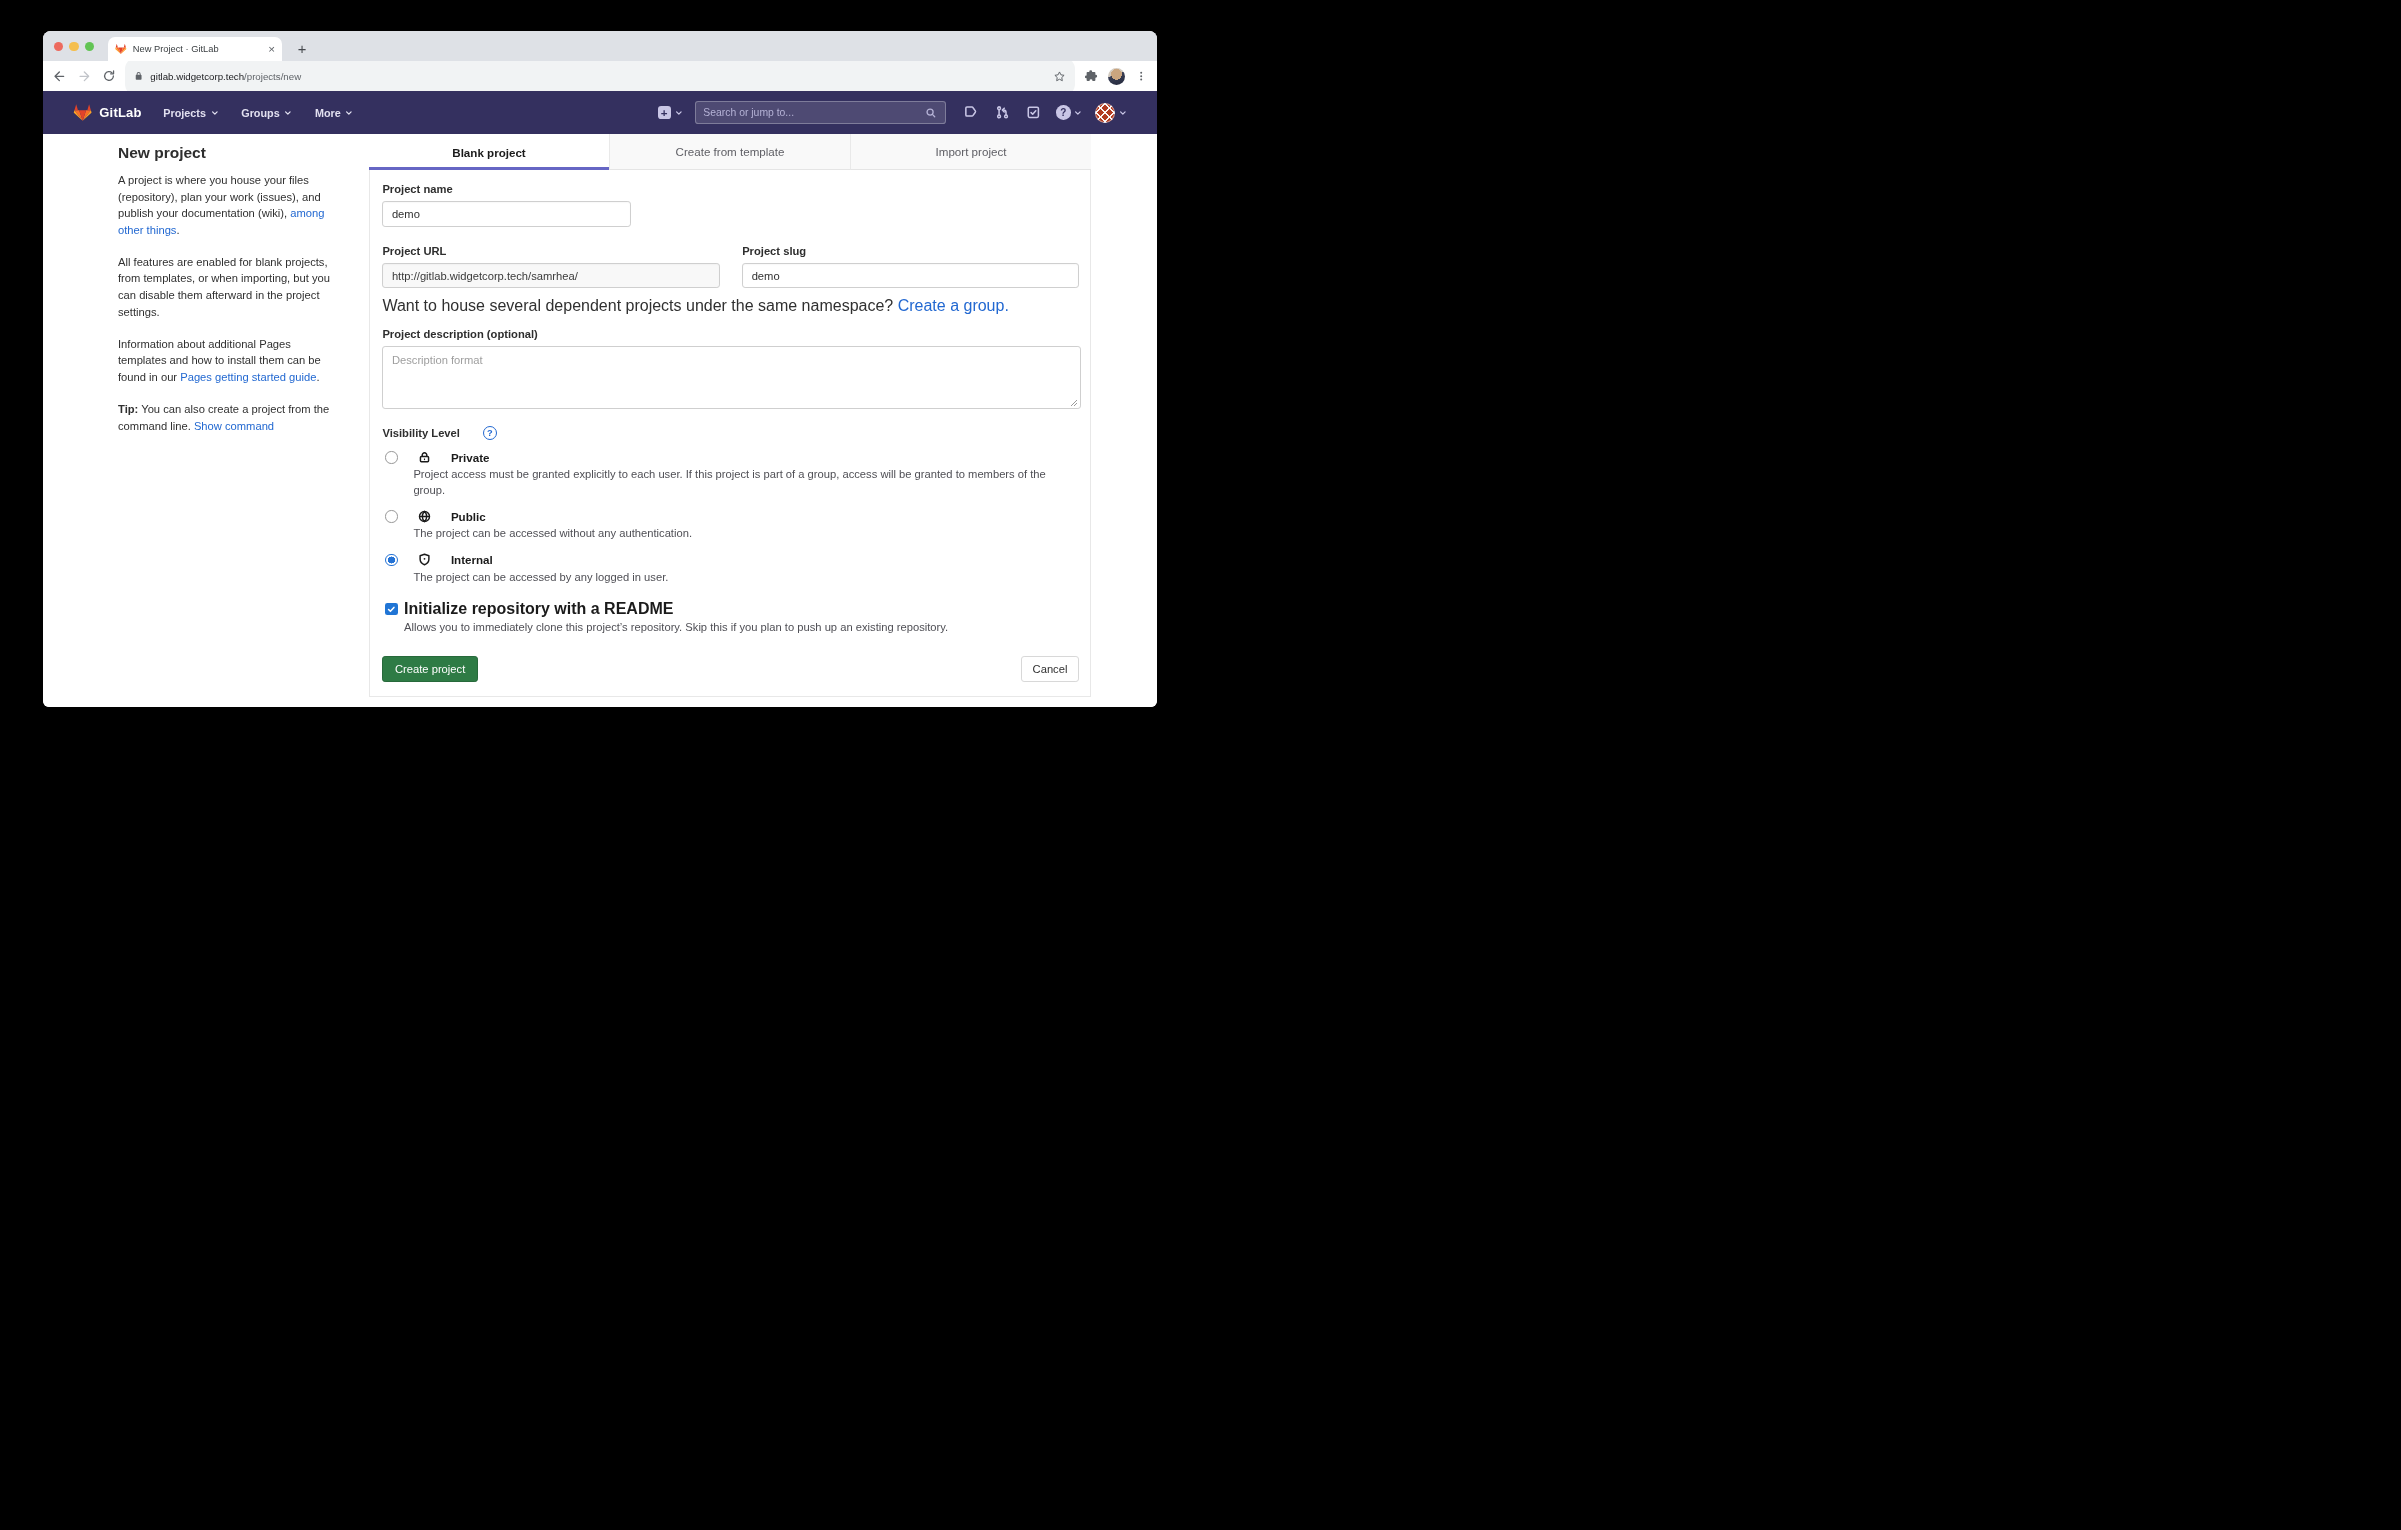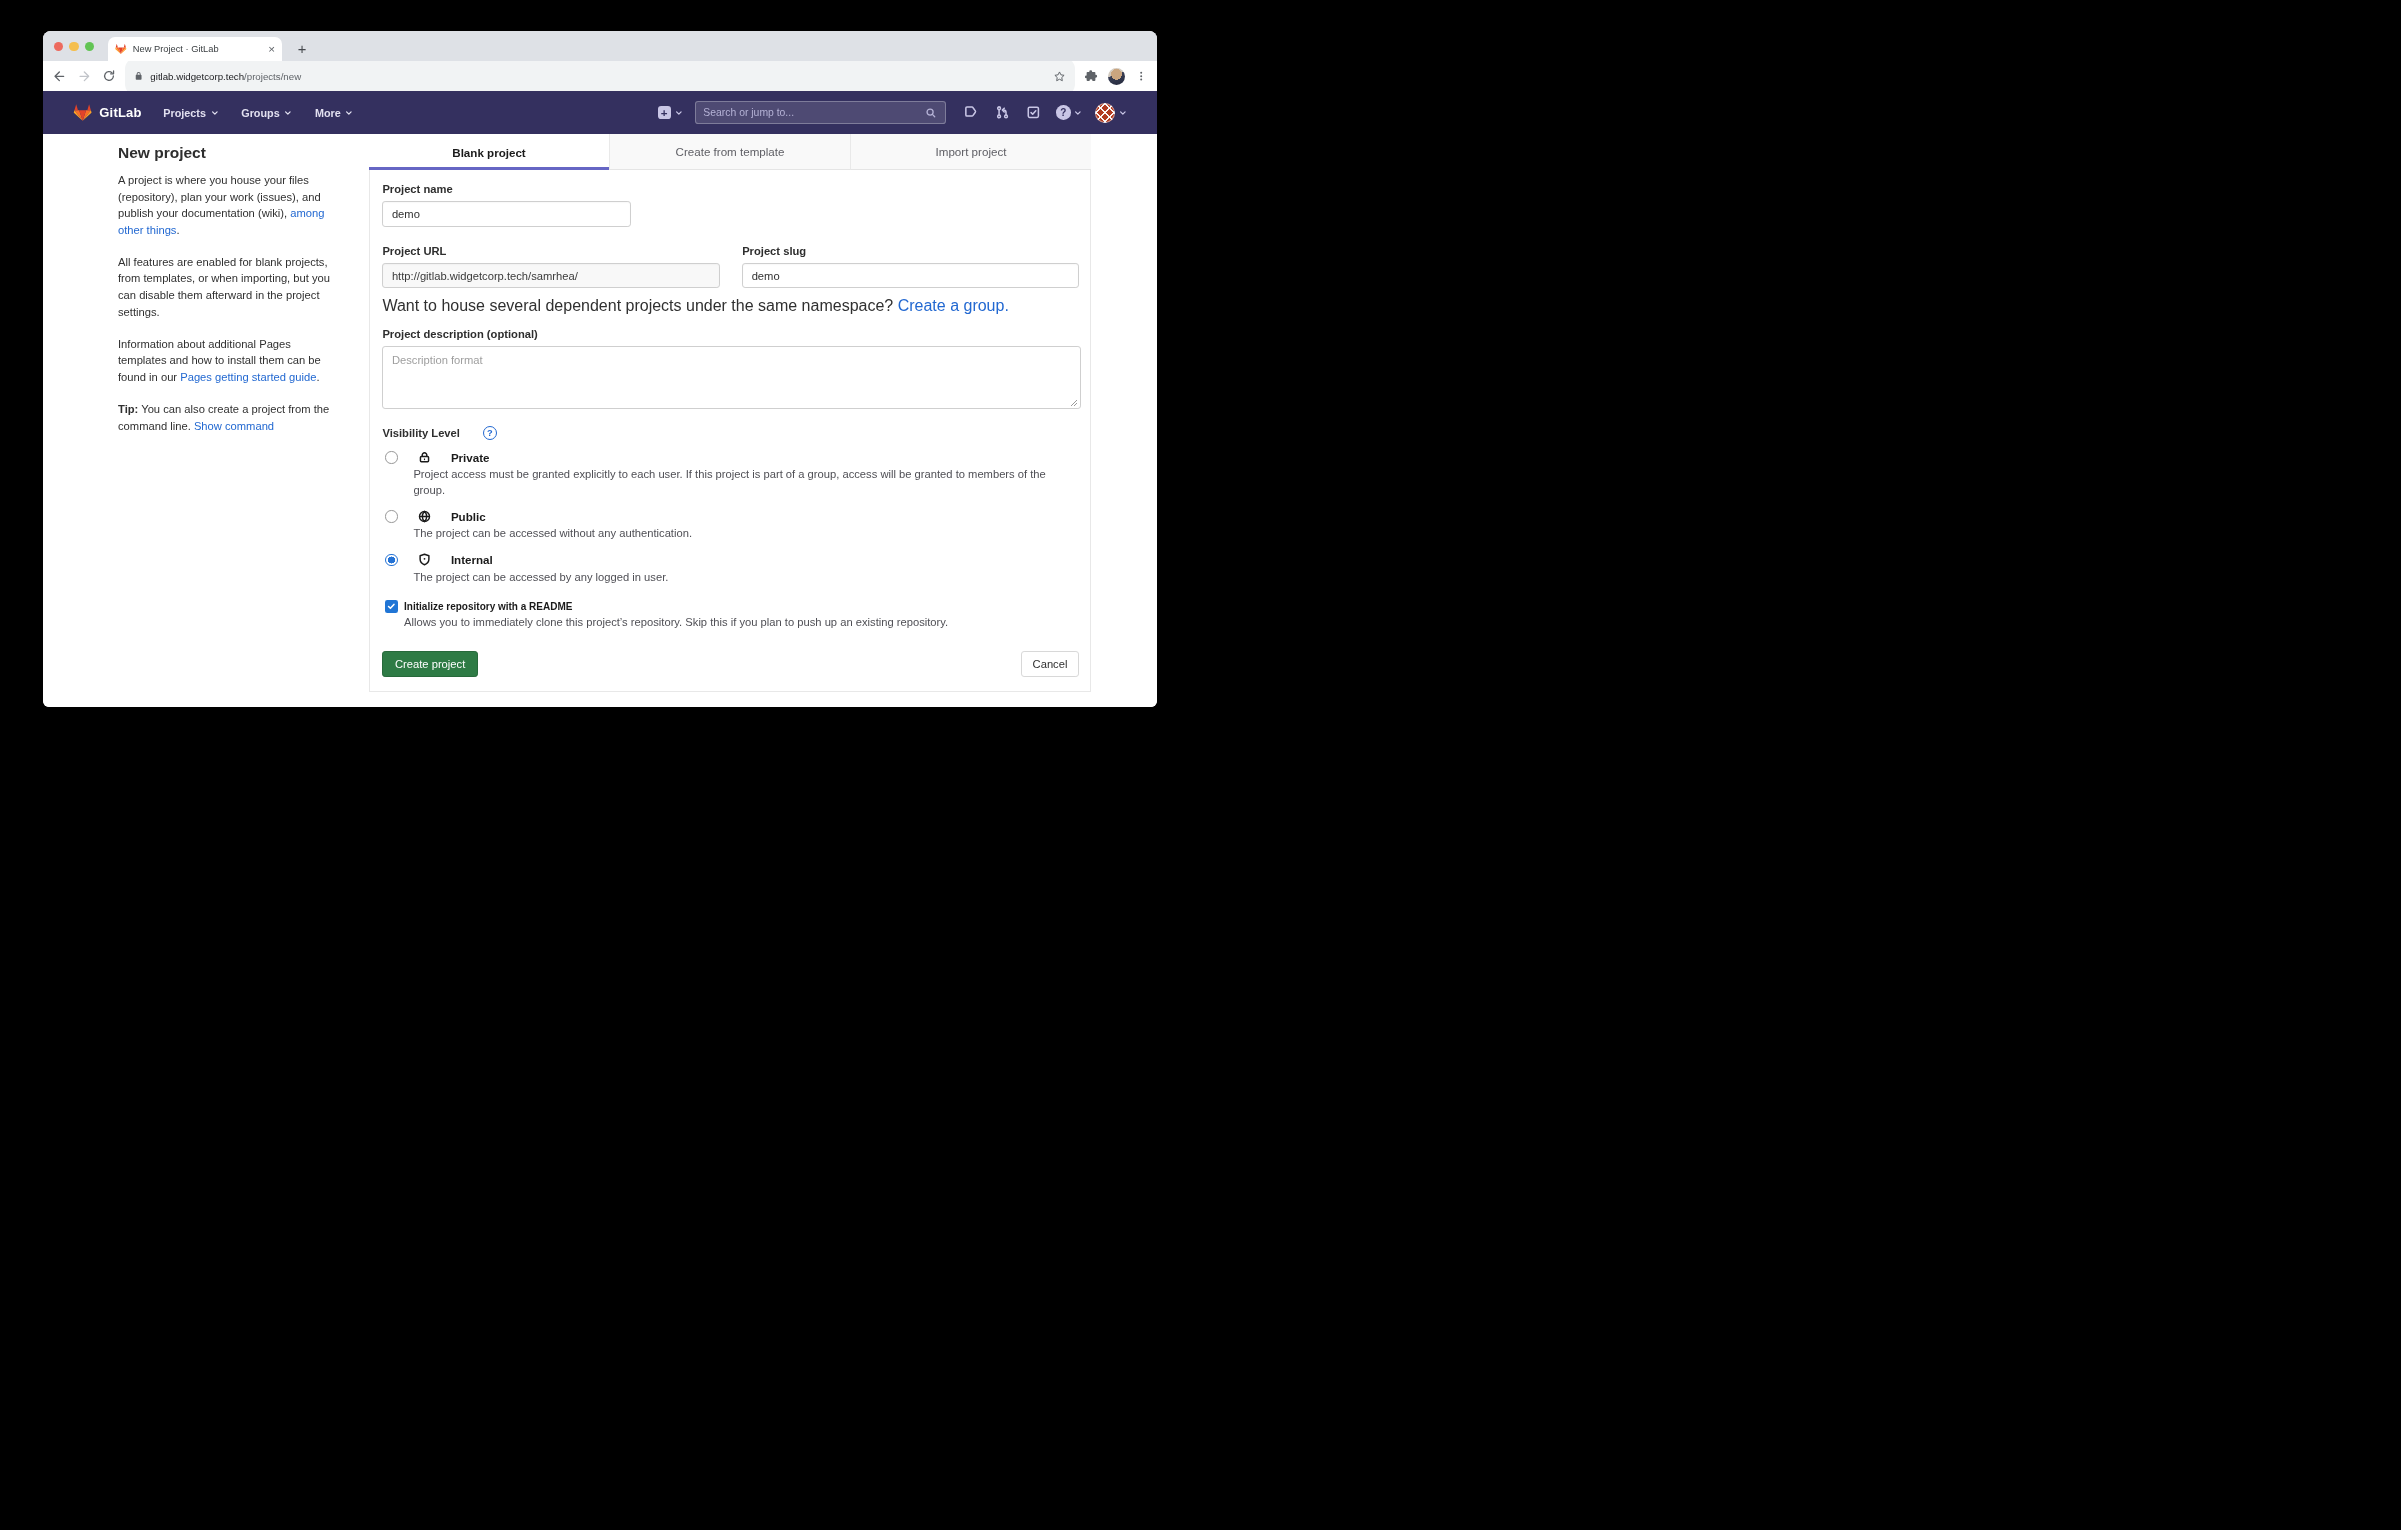--- a/index.html
+++ b/index.html
@@ -109,21 +109,21 @@
   .radio { width:12.4px; height:12.4px; border-radius:50%; border:1.2px solid #9a9a9a; background:#fff; flex:0 0 auto; margin-left:3.1px; }
   .radio.sel { border:1.2px solid #2573d5; background:radial-gradient(circle, #2573d5 0 3.4px, #fff 3.6px); }
   .opt-ic { width:13px; height:13px; color:#1b1b1b; flex:0 0 auto; }
   .opt-name { font-size:11.6px; font-weight:700; color:#1b1b1b; }
   .opt-desc { font-size:11.2px; color:#4f4f55; line-height:16.2px; margin-left:31px; margin-top:2.3px; max-width:665px; }
 
   .readme { margin-top:15.5px; }
   .readme-row { display:flex; align-items:center; gap:6.2px; }
   .cbx { width:12.4px; height:12.4px; border-radius:2.3px; background:#2075d5; margin-left:3.1px;
          display:flex; align-items:center; justify-content:center; flex:0 0 auto; }
-  .readme-label { font-size:10px; font-weight:700; color:#1b1b1b; }
+  .readme-label { font-size:16px; font-weight:700; color:#1b1b1b; }
   .readme-desc { font-size:11.2px; color:#4f4f55; margin-left:21.7px; margin-top:3.1px; }
 
   .btn-row { margin-top:23px; position:relative; height:26px; }
   .btn-create { display:inline-flex; align-items:center; height:26px; padding:0 11.6px; background:#2e7b45;
                 color:#fff; font-size:11.2px; border:0.8px solid #27693b; border-radius:3.1px; cursor:default; }
   .btn-cancel { position:absolute; right:0; top:0; display:inline-flex; align-items:center; height:26px;
                 padding:0 10.8px; background:#fff; color:#303030; font-size:11.2px; border:0.8px solid #d8d8d8;
                 border-radius:3.1px; cursor:default; }
   svg { display:block; }
 </style>

